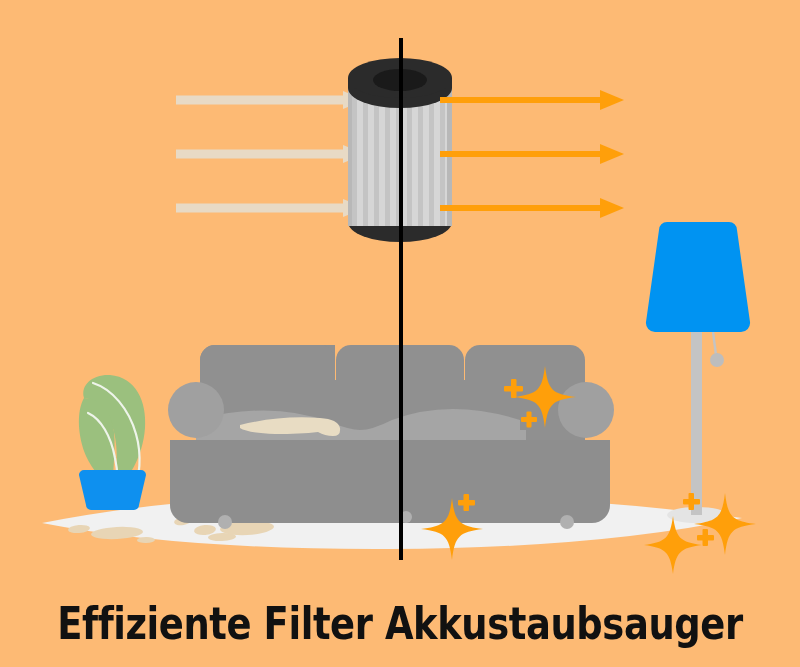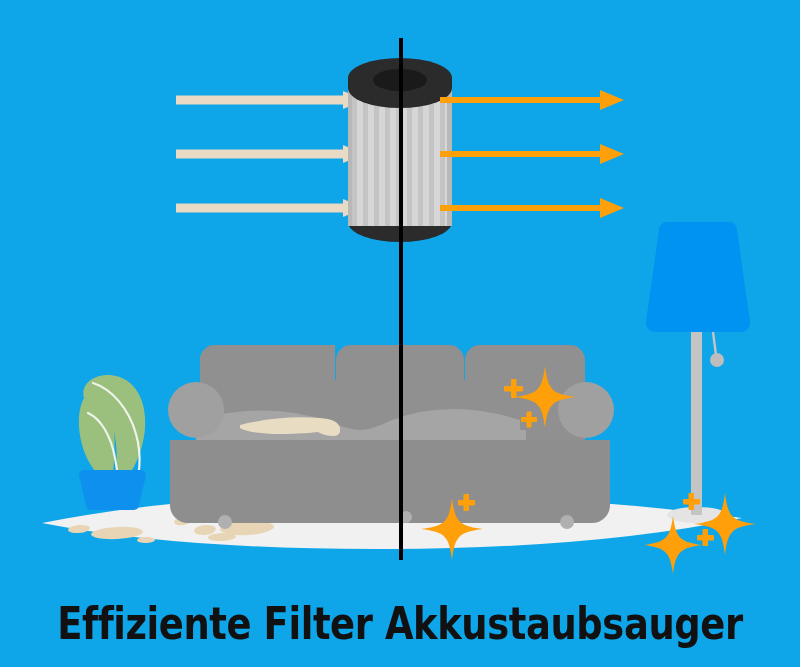--- a/index.html
+++ b/index.html
@@ -7,21 +7,21 @@
     padding: 0;
     background: #ffffff;
   }
   body {
     font-family: "Liberation Sans", sans-serif;
   }
   #scene {
     position: relative;
     width: 800px;
     height: 667px;
-    background: #0ea5e9;
+    background: #fdba74;
     overflow: hidden;
   }
   #illustration {
     position: absolute;
     left: 0;
     top: 0;
     width: 800px;
     height: 580px;
   }
   #caption {

